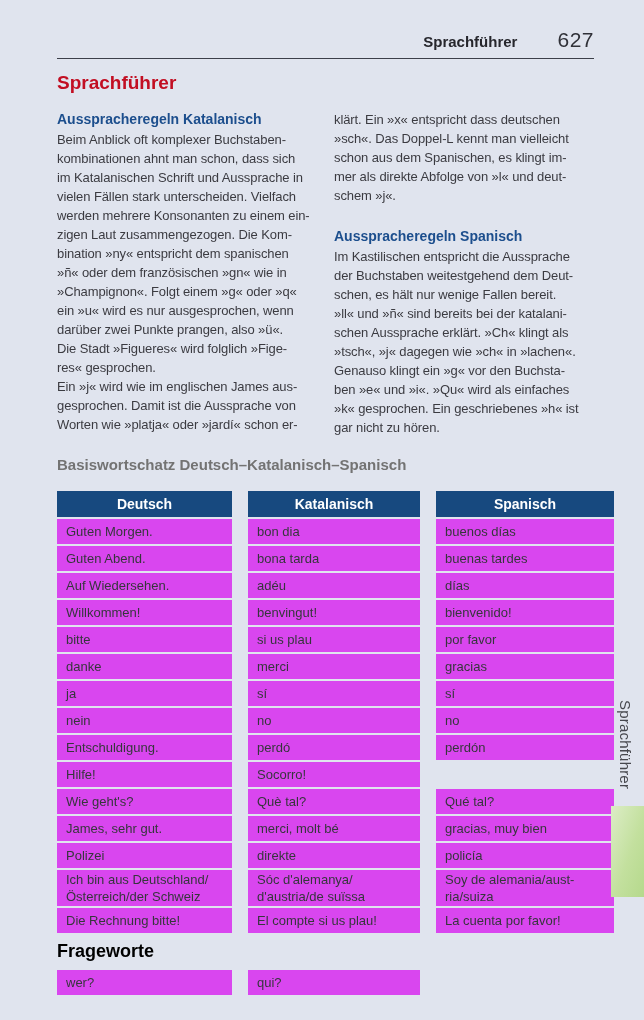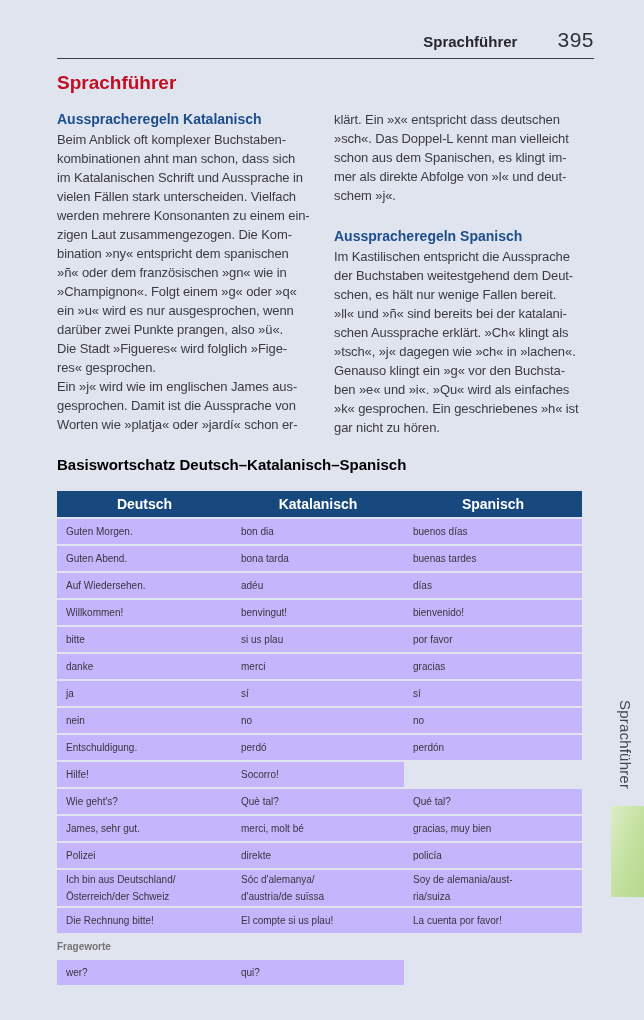--- a/index.html
+++ b/index.html
@@ -60,56 +60,56 @@
     margin: 0;
     color: #3b3b41;
   }
   .gap-heading { margin-top: 22px; }
 
   
   .basis-heading {
     margin-top: 19px;
     font-size: 15px;
     font-weight: bold;
-    color: #000000;
+    color: #737373;
   }
   .vtable { margin-top: 18px; }
   .trow {
     display: grid;
     grid-template-columns: 175px 172px 178px;
-    column-gap: 0;
+    column-gap: 16px;
     margin-bottom: 2px;
   }
   .thead .tcell {
     background: #17497f;
     color: #ffffff;
     font-weight: bold;
     font-size: 14px;
     justify-content: center;
     text-align: center;
     min-height: 26px;
   }
   .tcell {
-    background: #c4b5fd;
-    font-size: 10px;
+    background: #d946ef;
+    font-size: 13px;
     color: #36363c;
     min-height: 25px;
     display: flex;
     align-items: center;
     padding: 1px 9px;
     box-sizing: border-box;
     white-space: pre-line;
     line-height: 17px;
   }
   .frage-heading {
     margin-top: 8px;
     margin-bottom: 8px;
-    font-size: 10px;
-    font-weight: bold;
-    color: #737373;
+    font-size: 18px;
+    font-weight: bold;
+    color: #000000;
   }
 
   
   .vertical-label {
     position: absolute;
     right: 10px;
     top: 700px;
     height: 105px;
     writing-mode: vertical-rl;
     font-size: 15px;
@@ -125,21 +125,21 @@
     background: linear-gradient(to bottom right, #dcedc6 0%, #c3e09e 55%, #b5d98c 100%);
   }
 </style>
 </head>
 <body>
 
 <div class="content">
 
   <div class="topbar">
     <span class="topbar-section">Sprachführer</span>
-    <span class="topbar-page">395</span>
+    <span class="topbar-page">627</span>
   </div>
 
   <div class="page-title">Sprachführer</div>
 
   <div class="columns">
     <div class="col-left">
       <h3 class="sec-heading">Ausspracheregeln Katalanisch</h3>
       <p class="body-par">Beim Anblick oft komplexer Buchstaben-
 kombinationen ahnt man schon, dass sich
 im Katalanischen Schrift und Aussprache in

